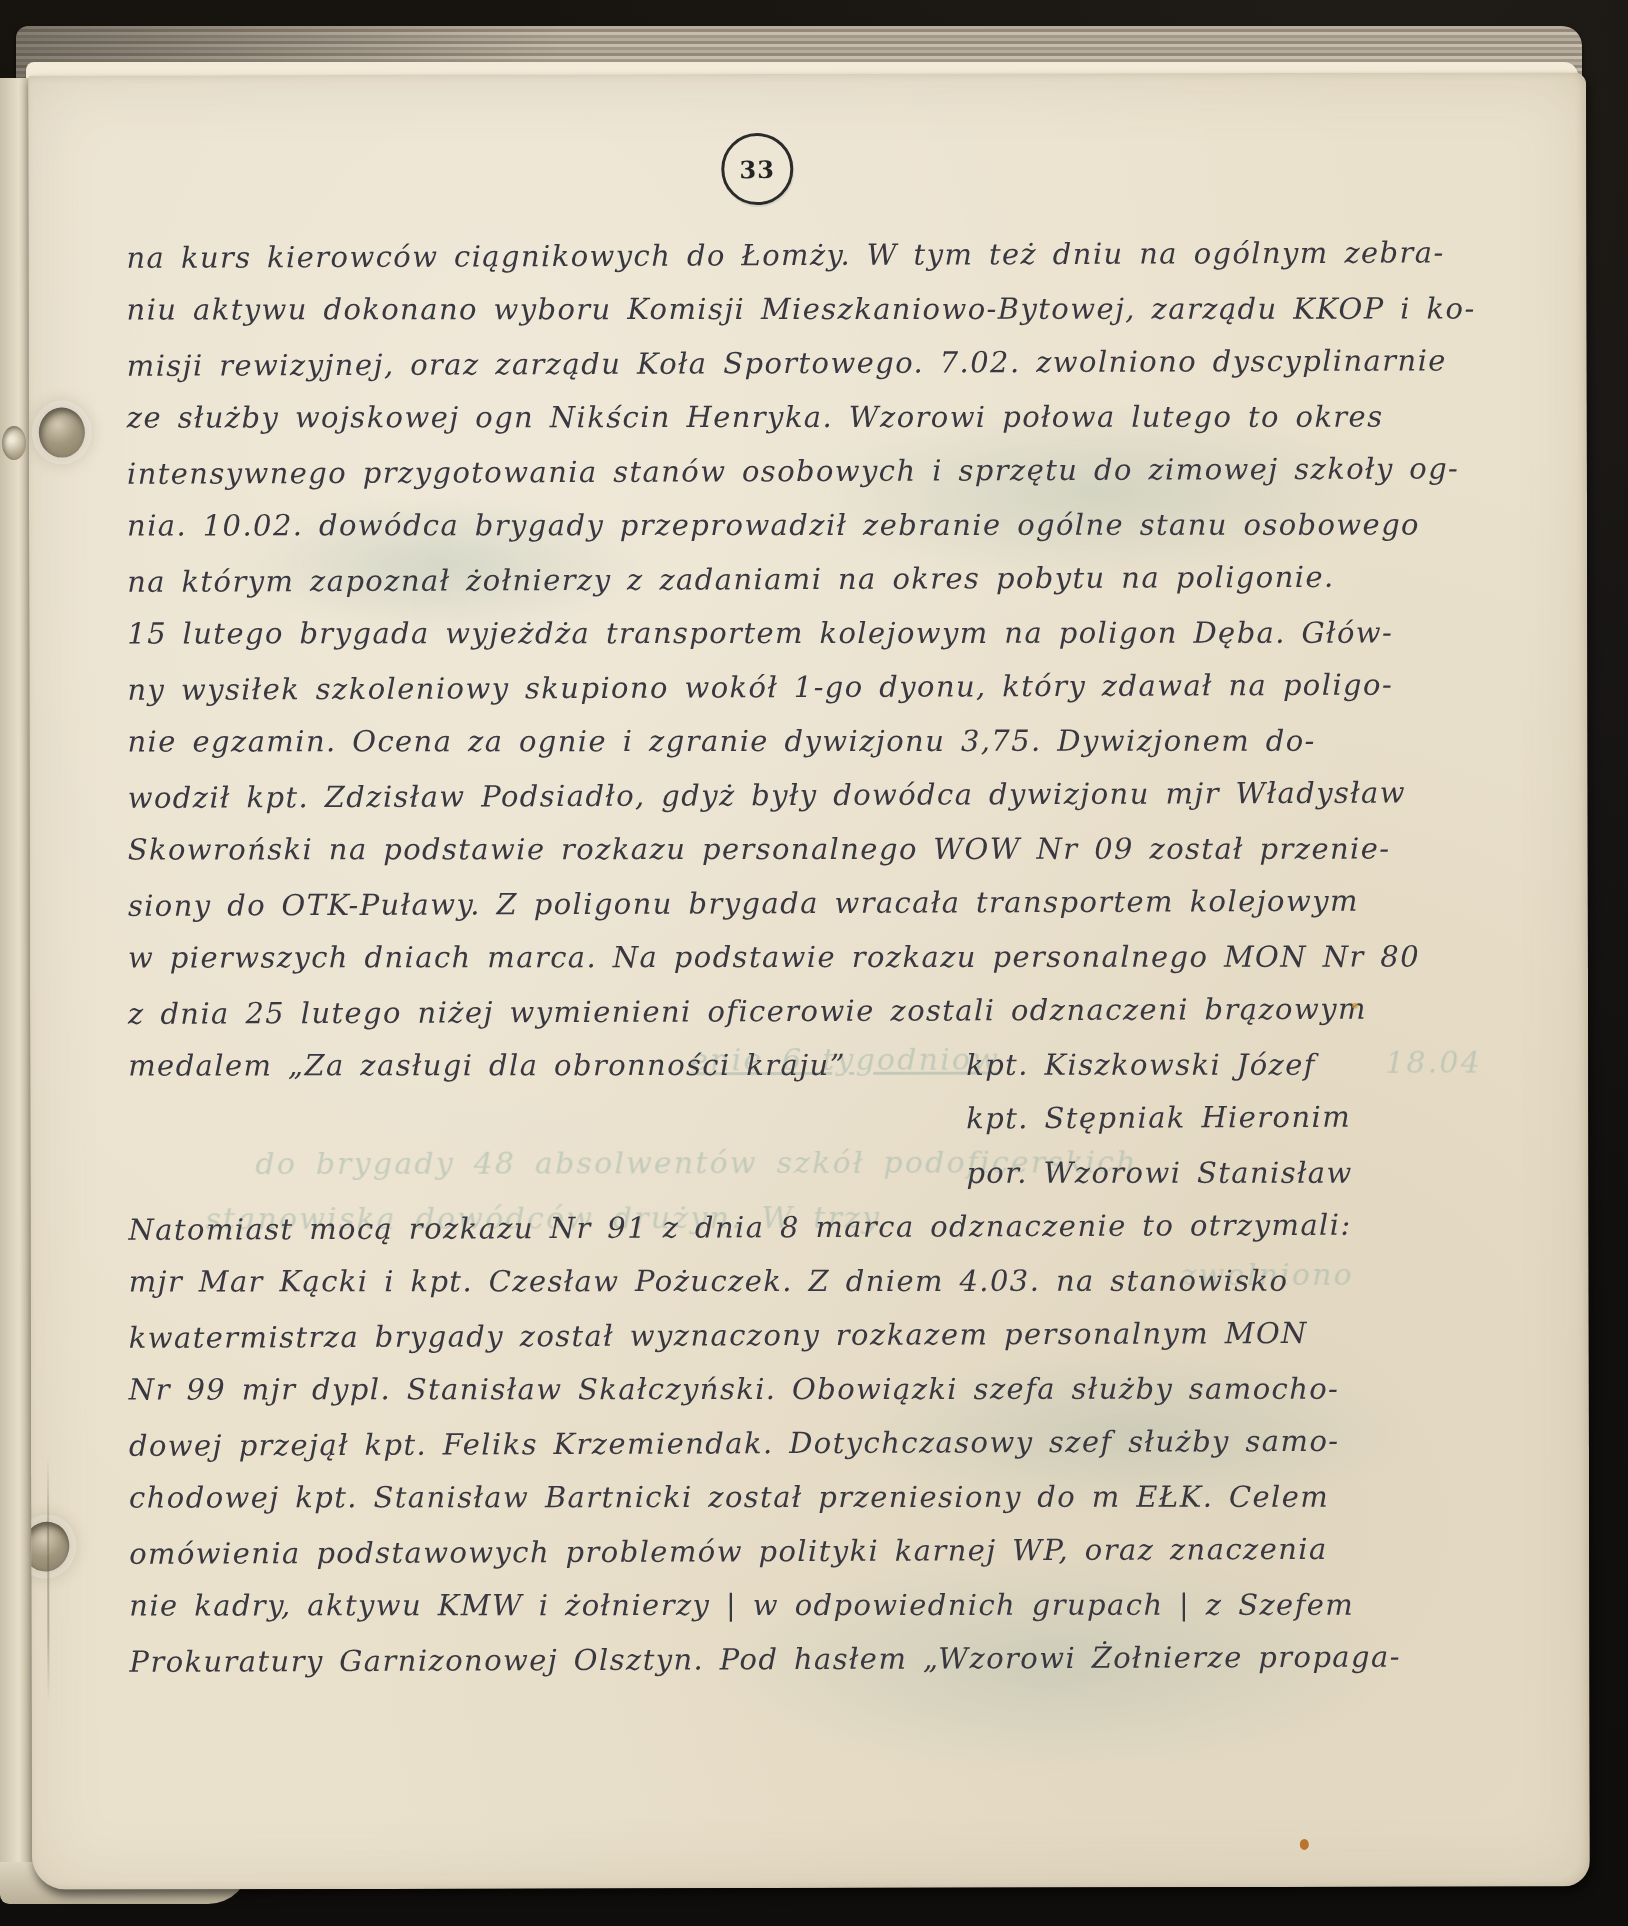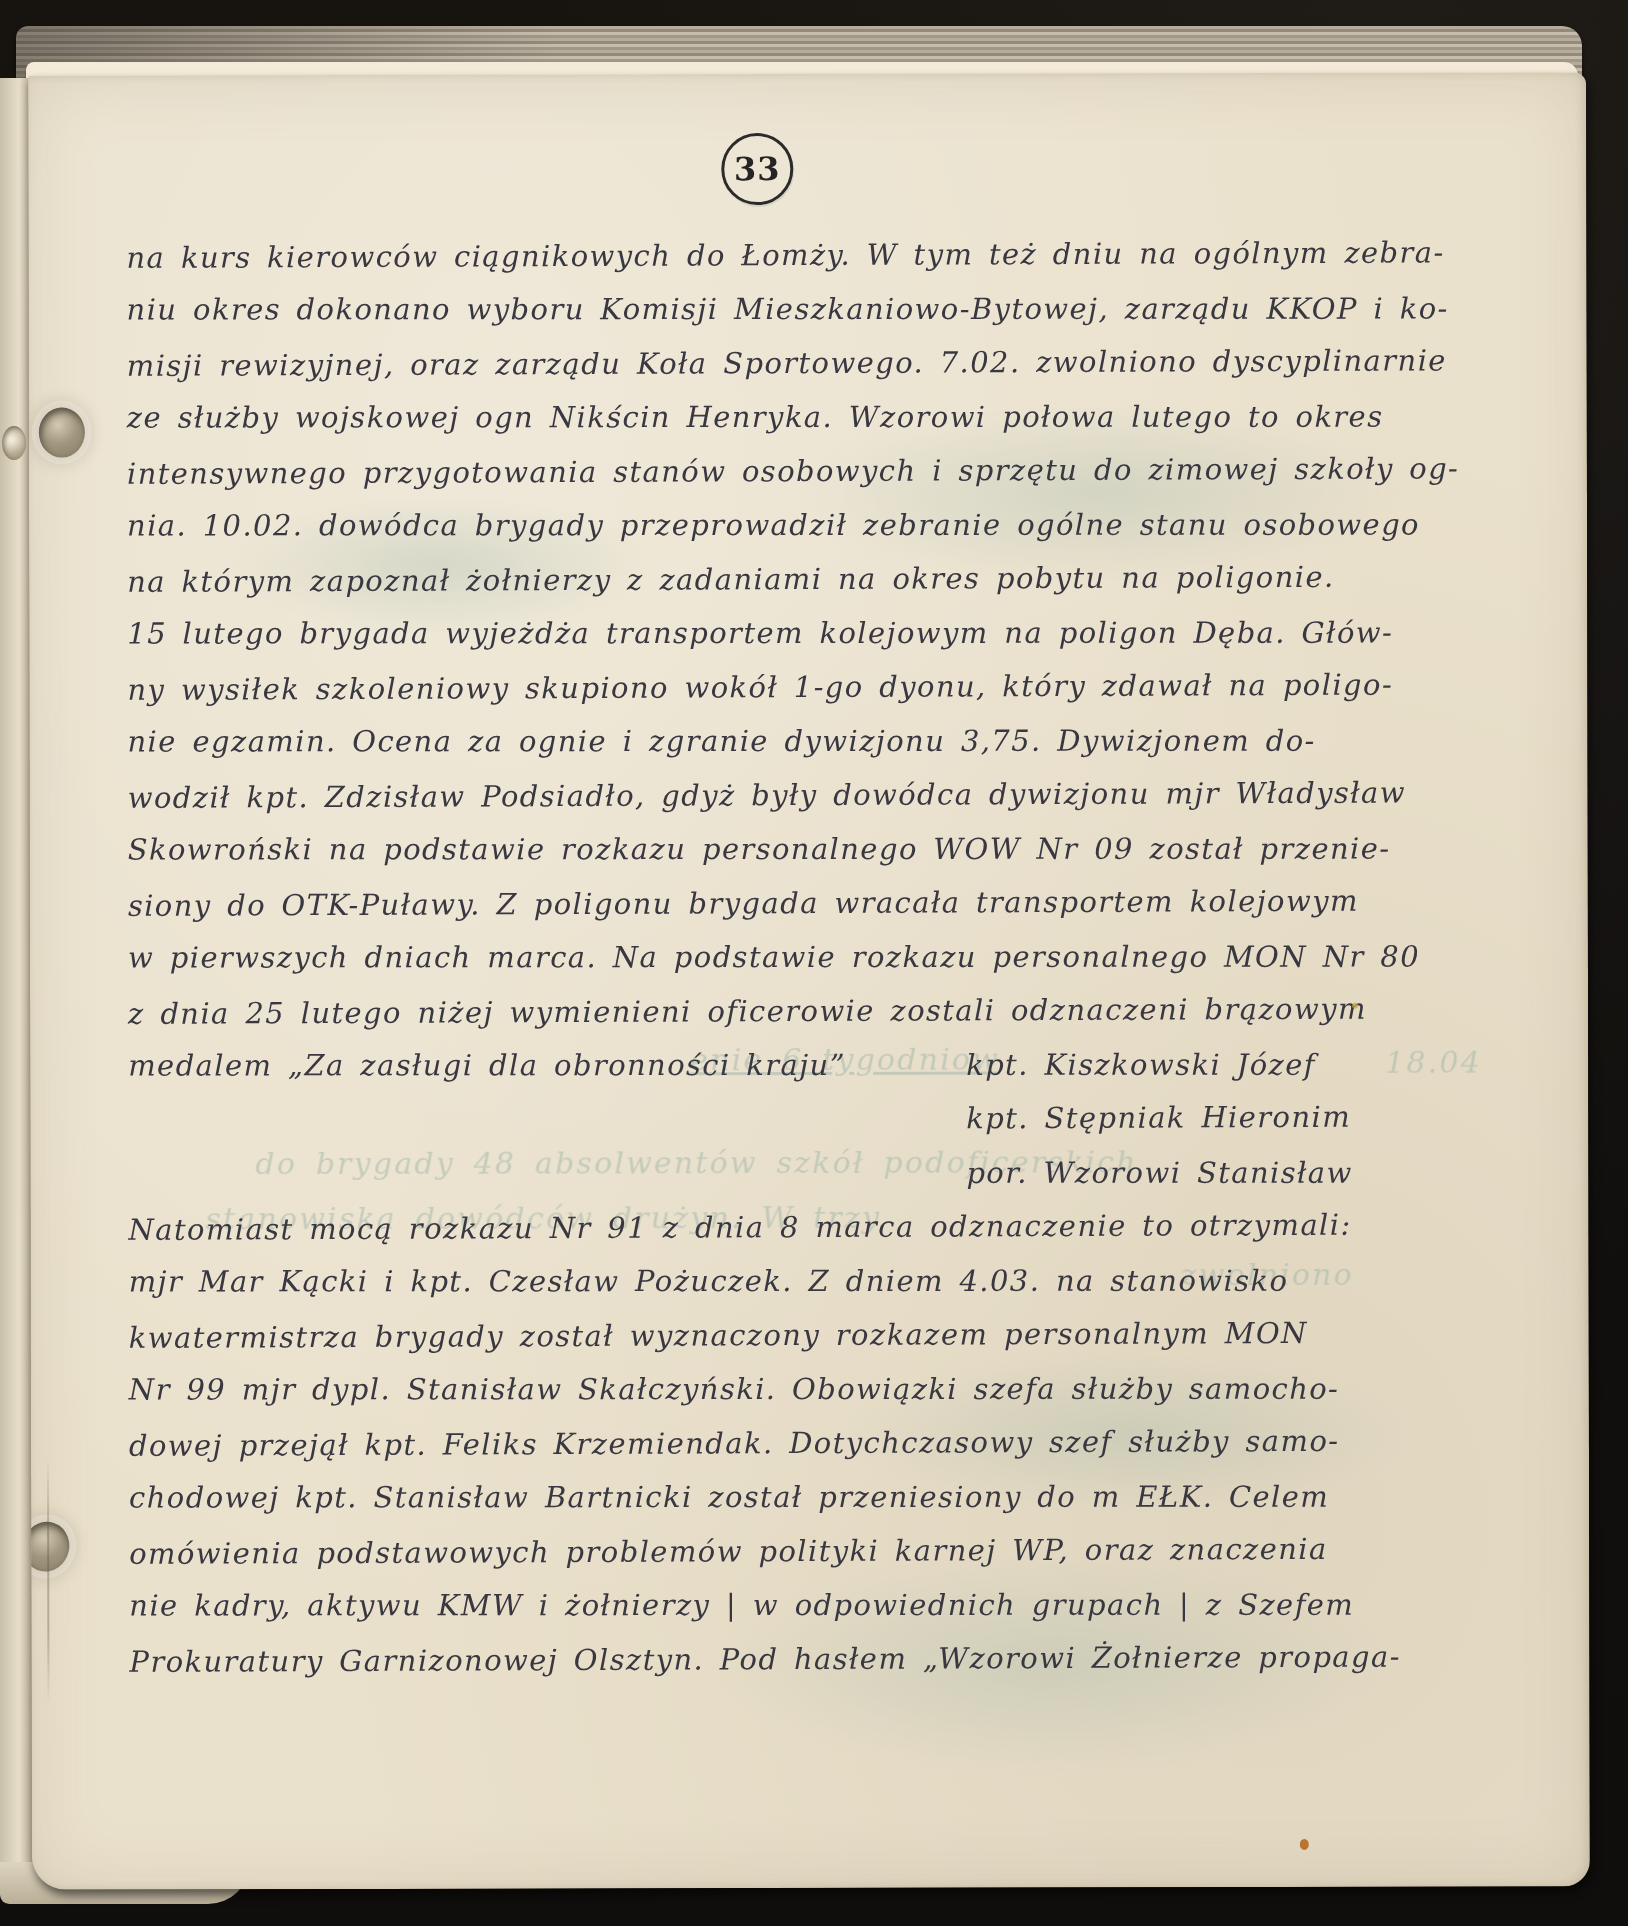--- a/index.html
+++ b/index.html
@@ -59,21 +59,21 @@
       inset 0 0 70px rgba(120,100,70,.16),
       inset -3px 0 8px rgba(100,85,60,.18),
       2px 6px 10px rgba(0,0,0,.55);
     transform:rotate(-0.12deg);
     overflow:hidden;
   }
   .page-number-circle{
     position:absolute;left:693px;top:59px;width:66px;height:66px;
     border:3px solid #2c2b2b;border-radius:50%;
     display:flex;align-items:center;justify-content:center;
-    font-size:32px;font-weight:bold;color:#262525;
+    font-size:24px;font-weight:bold;color:#262525;
     letter-spacing:1px;
     box-shadow:1px 2px 0 rgba(120,140,150,.18);
   }
   .binder-hole{
     position:absolute;width:46px;height:50px;border-radius:50%;
     background:radial-gradient(circle at 42% 35%, #d3c9b2 0%, #a1967e 45%, #857a63 100%);
     box-shadow:
       inset 2px 4px 6px rgba(0,0,0,.45),
       0 0 0 7px rgba(255,255,255,.22),
       0 0 14px 8px rgba(110,95,70,.18);
@@ -137,21 +137,21 @@
       <div class="smudge" style="left:680px;top:1480px;width:680px;height:220px;"></div>
     <span class="ghost" style="left: 660px; top: 968px; text-decoration: underline;">enie 6 tygodniow</span>
         <span class="ghost" style="left: 1355px; top: 972px;">18.04</span>
         <span class="ghost" style="left: 225px; top: 1071px;">do brygady 48 absolwentów szkół podoficerskich</span>
         <span class="ghost" style="left: 175px; top: 1126px;">stanowiska dowódców drużyn. W trzy</span>
         <span class="ghost" style="left: 1150px; top: 1184px;">zwolniono</span>
       </div>
 
     <div class="text-block" id="text-block">
         <div class="line"><span>na kurs kierowców ciągnikowych do Łomży. W tym też dniu na ogólnym zebra-</span></div>
-        <div class="line"><span>niu okres dokonano wyboru Komisji Mieszkaniowo-Bytowej, zarządu KKOP i ko-</span></div>
+        <div class="line"><span>niu aktywu dokonano wyboru Komisji Mieszkaniowo-Bytowej, zarządu KKOP i ko-</span></div>
         <div class="line"><span>misji rewizyjnej, oraz zarządu Koła Sportowego. 7.02. zwolniono dyscyplinarnie</span></div>
         <div class="line"><span>ze służby wojskowej ogn Nikścin Henryka. Wzorowi połowa lutego to okres</span></div>
         <div class="line"><span>intensywnego przygotowania stanów osobowych i sprzętu do zimowej szkoły og-</span></div>
         <div class="line"><span>nia. 10.02. dowódca brygady przeprowadził zebranie ogólne stanu osobowego</span></div>
         <div class="line"><span>na którym zapoznał żołnierzy z zadaniami na okres pobytu na poligonie.</span></div>
         <div class="line"><span>15 lutego brygada wyjeżdża transportem kolejowym na poligon Dęba. Głów-</span></div>
         <div class="line"><span>ny wysiłek szkoleniowy skupiono wokół 1-go dyonu, który zdawał na poligo-</span></div>
         <div class="line"><span>nie egzamin. Ocena za ognie i zgranie dywizjonu 3,75. Dywizjonem do-</span></div>
         <div class="line"><span>wodził kpt. Zdzisław Podsiadło, gdyż były dowódca dywizjonu mjr Władysław</span></div>
         <div class="line"><span>Skowroński na podstawie rozkazu personalnego WOW Nr 09 został przenie-</span></div>

